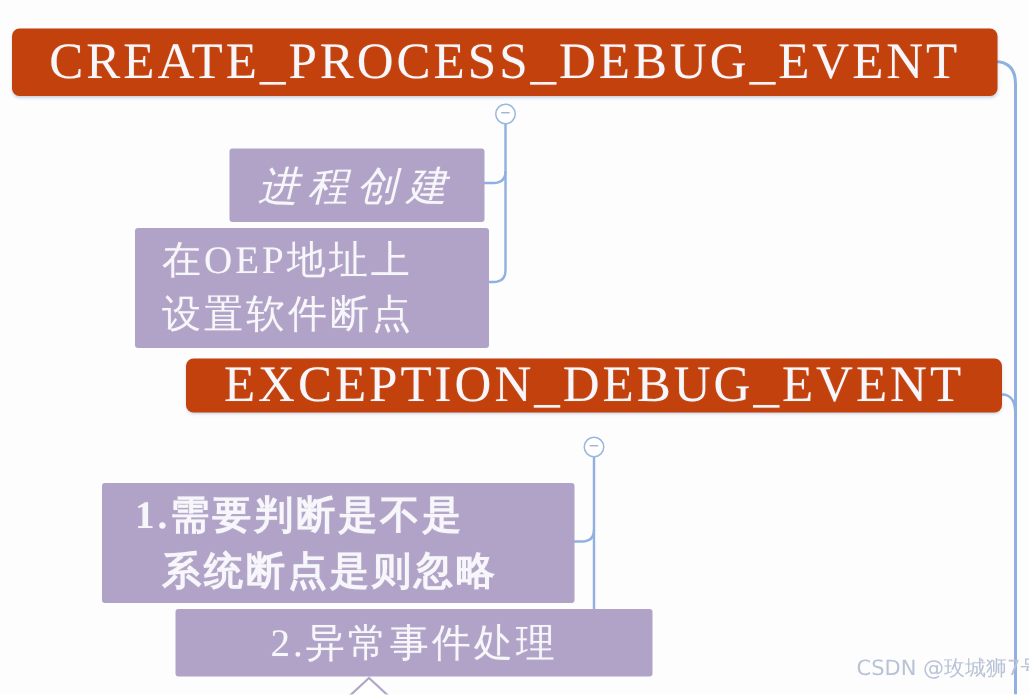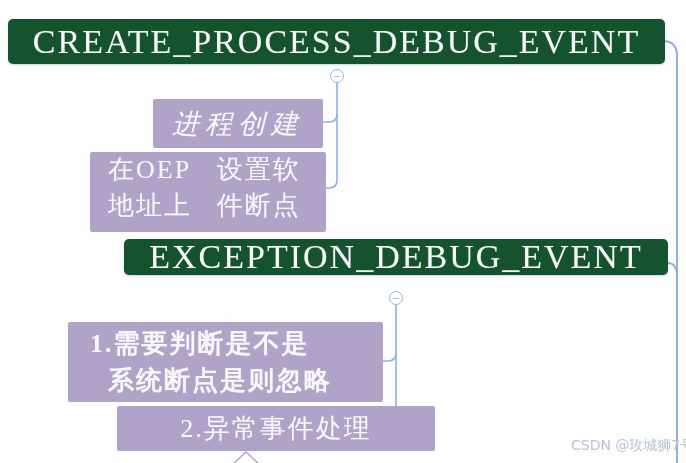--- a/index.html
+++ b/index.html
@@ -8,30 +8,30 @@
     background:#fdfdfe;overflow:hidden;
     font-family:"Liberation Serif","DejaVu Serif",serif;
   }
   .svg-layer{position:absolute;left:0;top:0;width:686px;height:463px;z-index:0;}
   .node{
     position:absolute;z-index:1;box-sizing:border-box;color:#f7f6fa;
     display:flex;align-items:center;justify-content:center;cursor:default;
     text-shadow:0 0 1px rgba(255,255,255,.25);
   }
   .node.main{
-    background:#14532d;border-radius:5px;font-size:34px;letter-spacing:2px;
+    background:#c2410c;border-radius:5px;font-size:34px;letter-spacing:2px;
     white-space:nowrap;box-shadow:0 1px 2px rgba(60,90,140,.25);text-align:center;
   }
   .node.sub{background:#b0a3c7;border-radius:2px;font-size:26px;letter-spacing:3px;}
   .node .line{display:block;}
   #node-create{left:8px;top:19px;width:657px;height:45px;}
   #node-jincheng{left:153px;top:99px;width:170px;height:49px;font-size:27px;letter-spacing:6px;font-style:italic;}
   #node-oep{
     left:90px;top:152px;width:236px;height:80px;
-    flex-direction:row;align-items:flex-start;justify-content:flex-end;
+    flex-direction:column;align-items:flex-start;justify-content:center;
     padding-left:18px;line-height:36px;letter-spacing:2px;
   }
   #node-exception{left:124px;top:239px;width:544px;height:36px;}
   #node-judge{
     left:68px;top:322px;width:315px;height:80px;
     flex-direction:column;align-items:flex-start;justify-content:center;
     padding-left:22px;line-height:37px;letter-spacing:2px;font-weight:bold;
   }
   #node-judge .line2{padding-left:18px;}
   #node-handle{left:117px;top:406px;width:318px;height:45px;letter-spacing:2px;}

